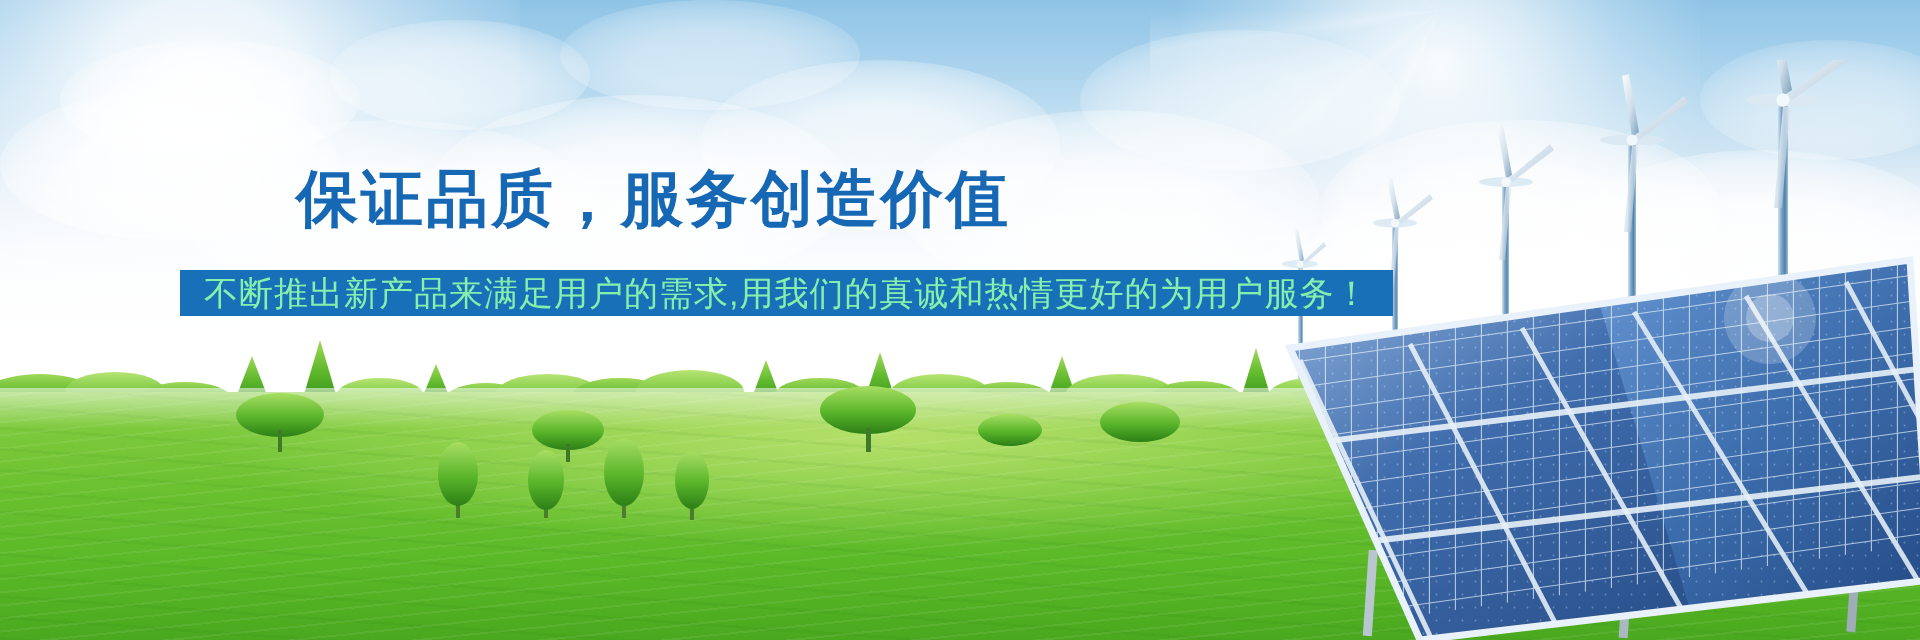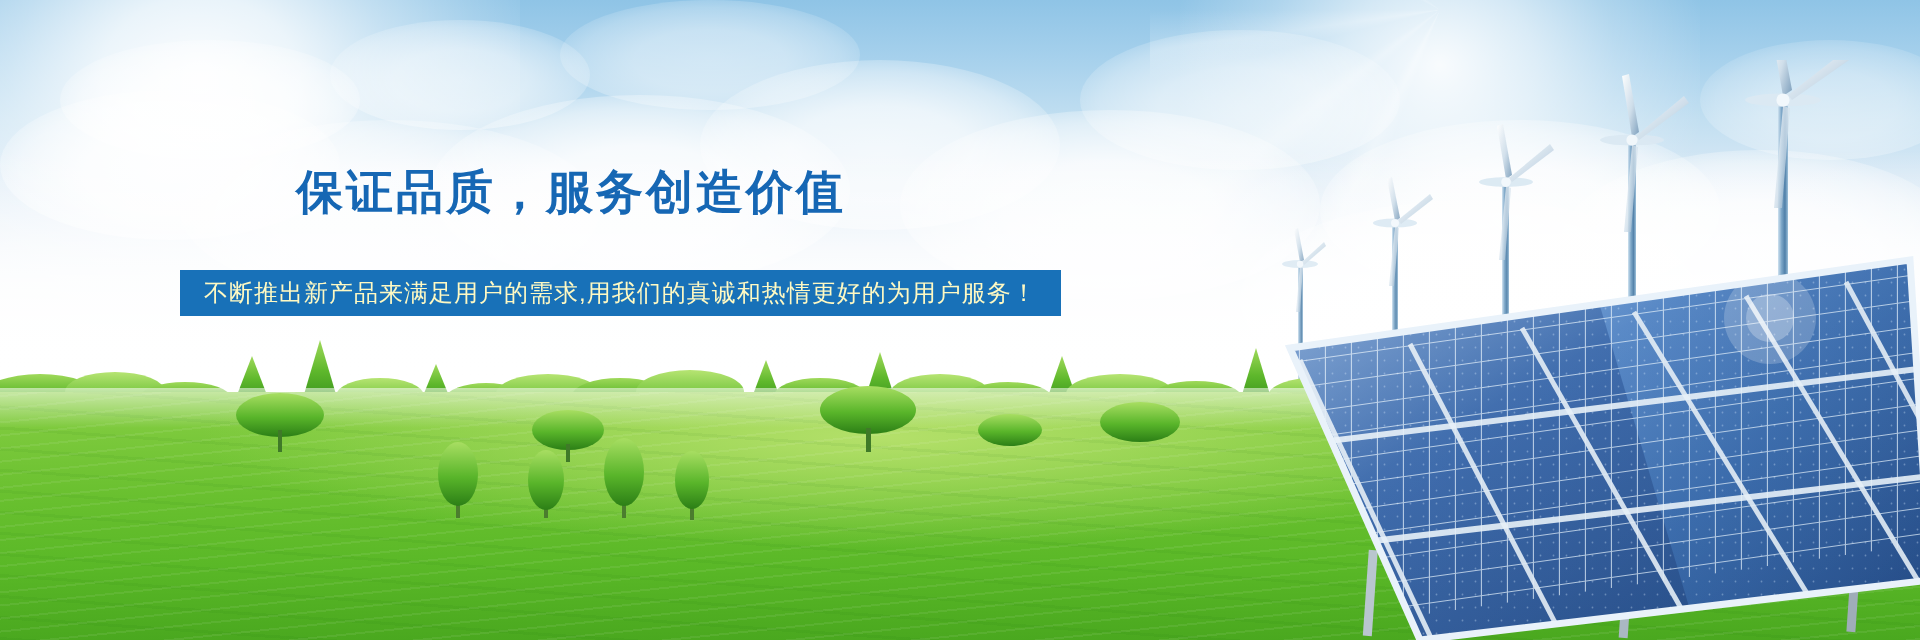--- a/index.html
+++ b/index.html
@@ -121,38 +121,38 @@
   }
   .grass-haze{
     position:absolute;left:0;top:388px;width:1920px;height:40px;
     background:linear-gradient(to bottom, rgba(255,255,255,.55), rgba(255,255,255,0));
     pointer-events:none;
   }
 
   
   .headline{
     position:absolute;left:296px;top:168px;
-    font-size:47px;line-height:1;
+    font-size:62px;line-height:1;
     font-weight:bold;
     letter-spacing:3px;
     color:#1667b4;
     white-space:nowrap;
     text-shadow:0 2px 4px rgba(255,255,255,.65);
   }
   .subtitle-bar{
     position:absolute;left:180px;top:270px;
     height:46px;
     padding:0 24px;
     display:flex;align-items:center;
     background:#1871b8;
     white-space:nowrap;
   }
   .subtitle-bar span{
-    color:#fef9c3;
-    font-size:24px;
+    color:#86efac;
+    font-size:34px;
     letter-spacing:1px;
     line-height:1;
   }
 
   
   .turbines{position:absolute;left:1250px;top:60px;width:670px;height:420px;pointer-events:none;}
   .panels{position:absolute;left:1170px;top:250px;width:760px;height:390px;}
 </style>
 </head>
 <body>

